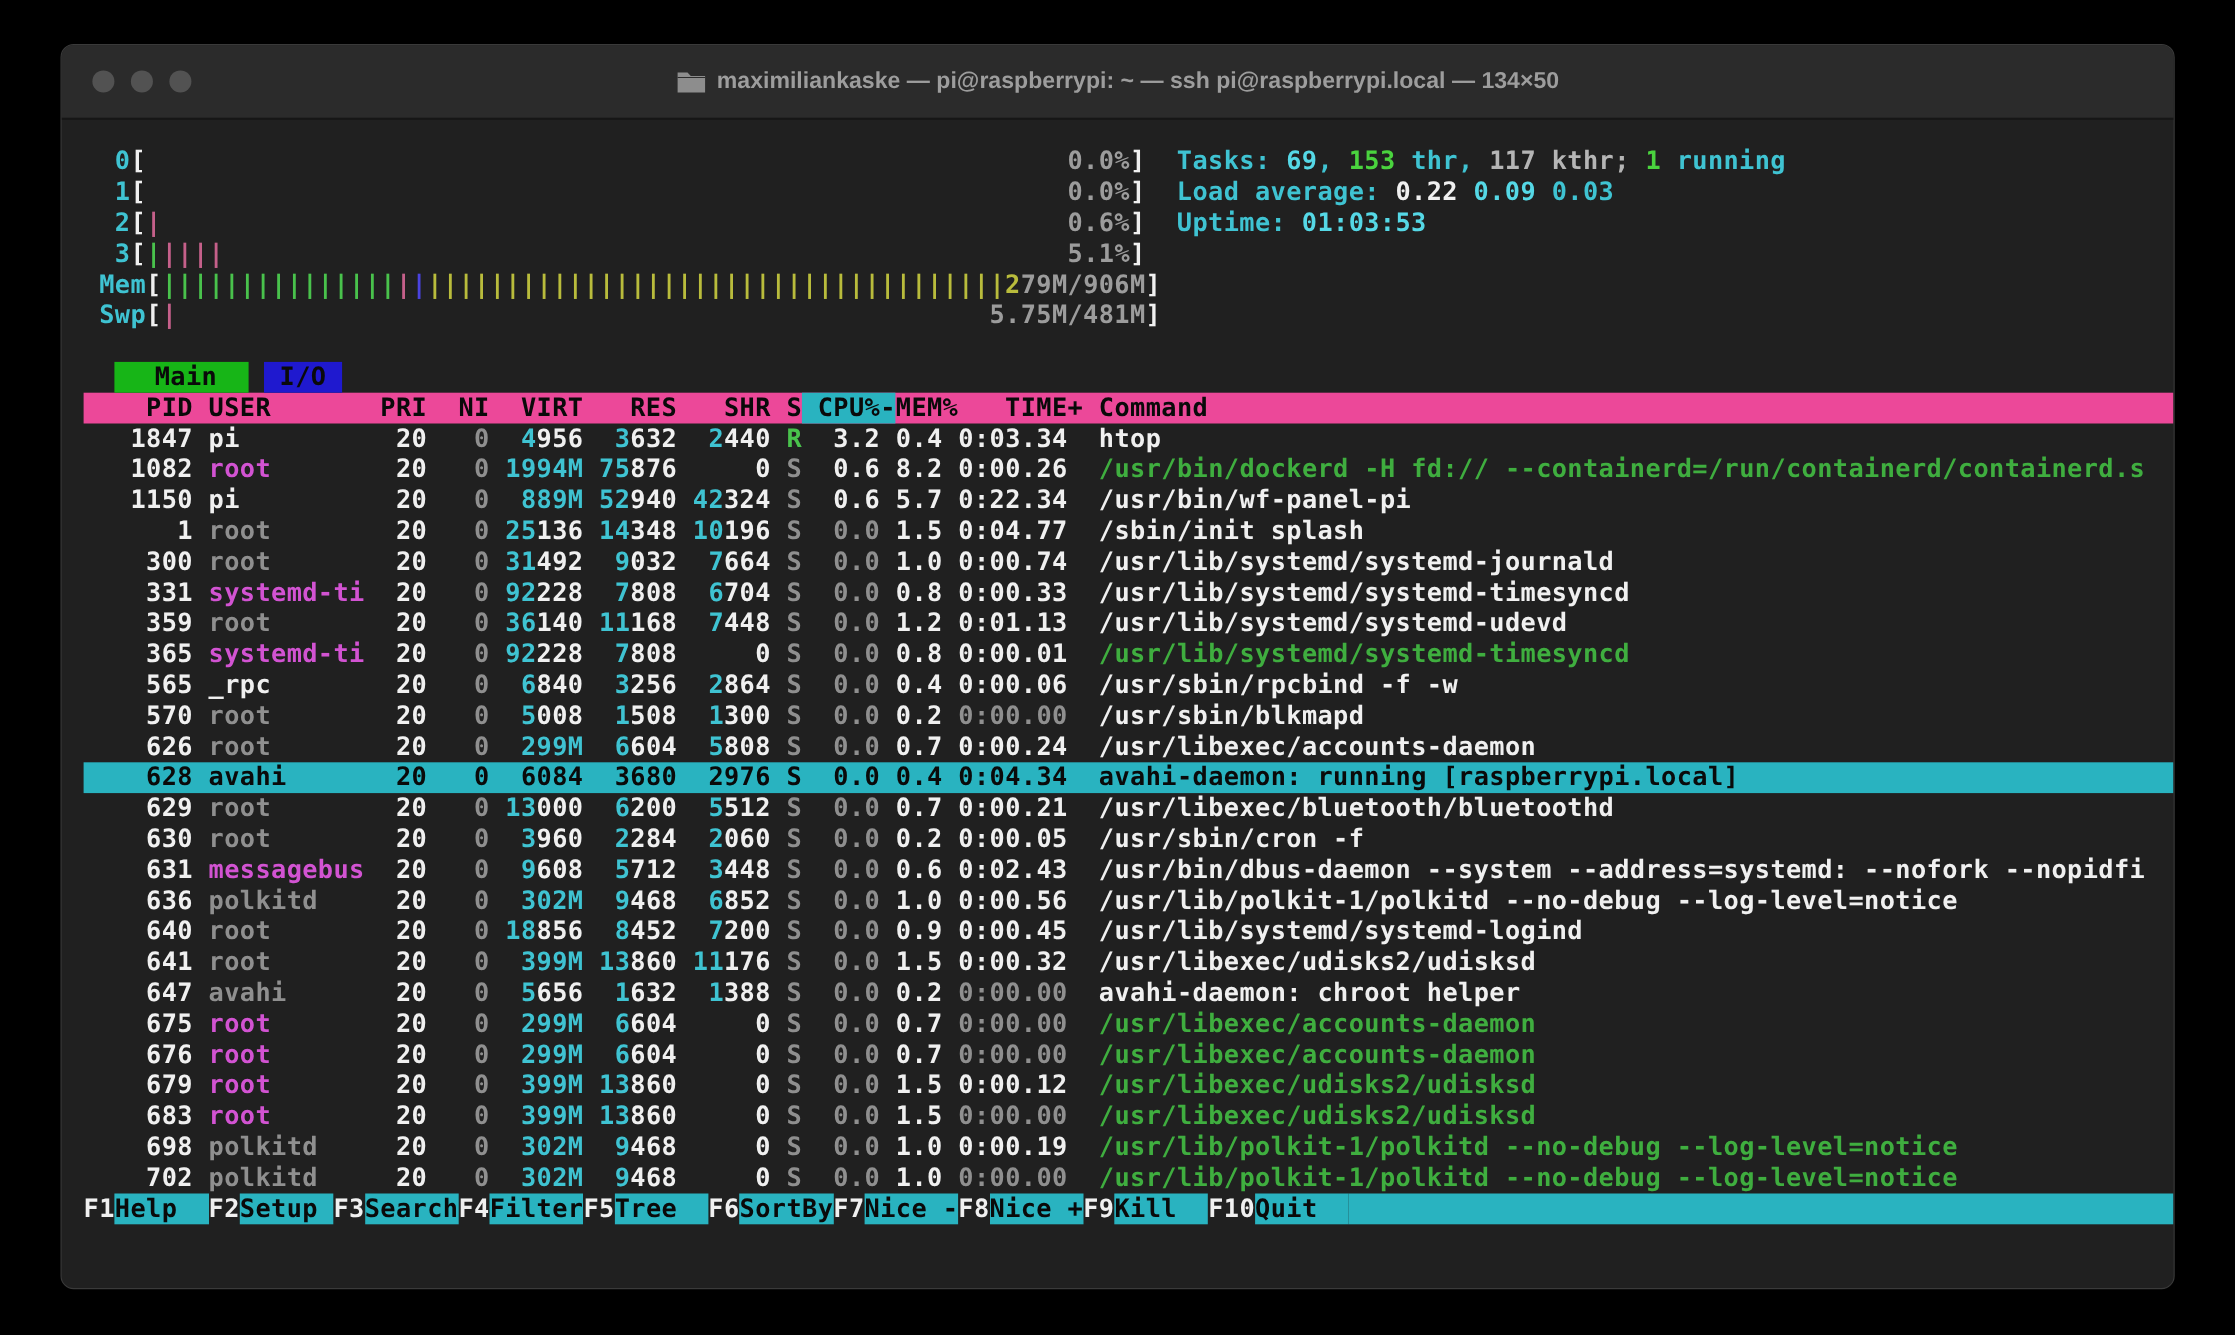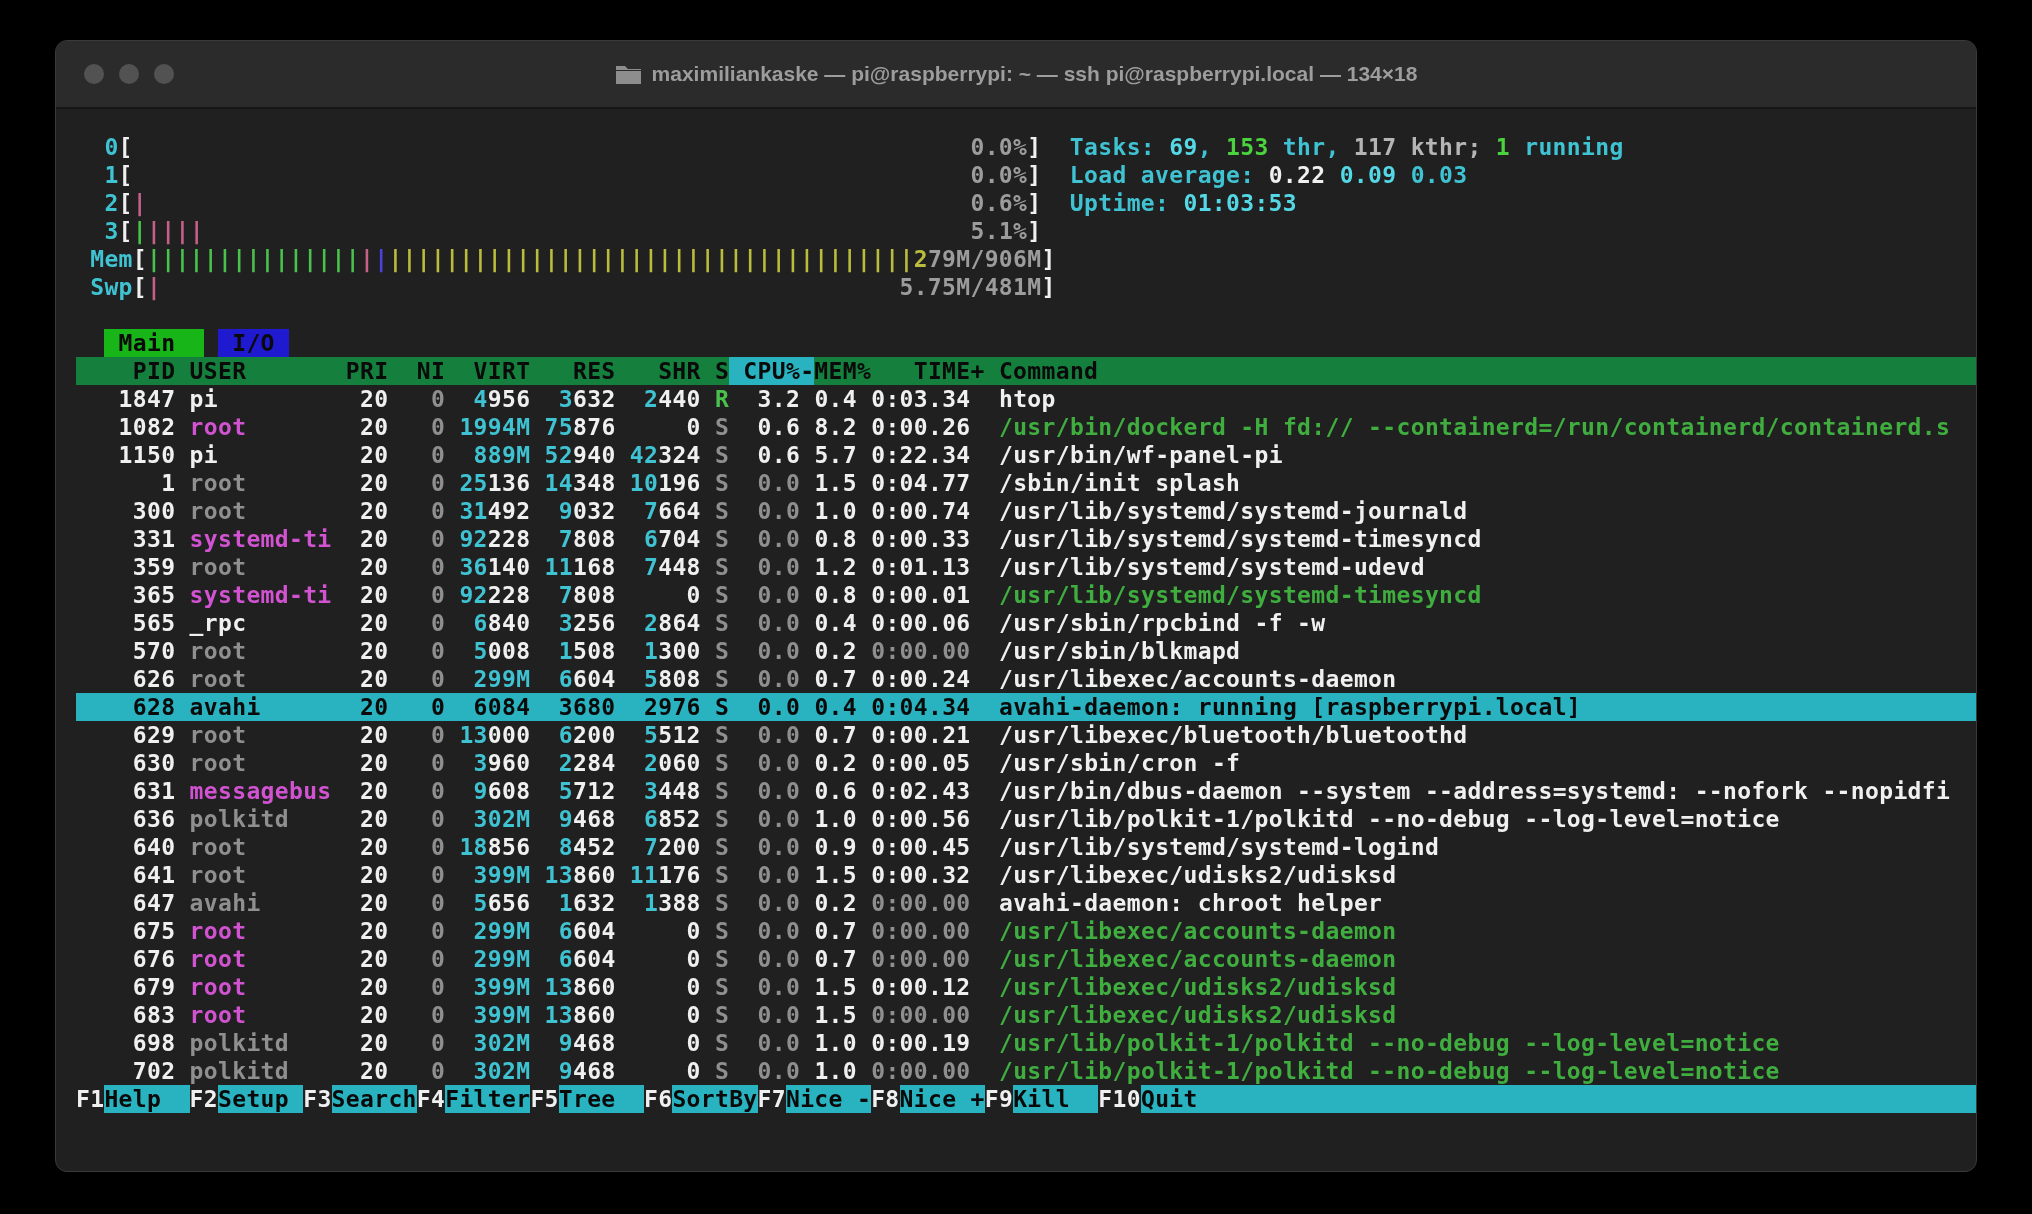--- a/index.html
+++ b/index.html
@@ -11,52 +11,52 @@
   .traffic{position:absolute;left:28px;top:50%;transform:translateY(-50%);display:flex;gap:15px;}
   .traffic span{width:20px;height:20px;border-radius:50%;background:#525252;display:block;}
   .titlewrap{display:flex;align-items:center;gap:10px;color:#9d9d9d;
              font:700 21px "Liberation Sans",sans-serif;}
   .terminal{padding:24px 0 0 20px;font:700 23px/28px "DejaVu Sans Mono",monospace;
             letter-spacing:.35px;overflow:hidden;height:calc(100% - 68px);box-sizing:border-box;
             color:#f0f0f0;}
   .line{display:flex;height:28px;white-space:pre;align-items:stretch;}
   .line span{white-space:pre;flex:none;display:block;line-height:28px;}
   .line .fill{flex:1 1 auto;}
-  .header-line{background:#15803d;}
+  .header-line{background:#ec4899;}
   .selected{background:#29b3c0;}
 </style>
 </head>
 <body>
 
 <div class="window">
   <div class="titlebar">
     <div class="traffic">
       <span></span>
       <span></span>
       <span></span>
     </div>
     <div class="titlewrap">
       <span style="display:flex;align-items:center;">
         <svg width="27" height="21" viewBox="0 0 27 21">
           <path d="M1 2 h9 l3 3 h13 v15 h-25 z" fill="#8d8d8d"></path>
           <path d="M1 6.5 h25" stroke="#2b2b2b" stroke-width="1"></path>
         </svg>
       </span>
-      <span>maximiliankaske — pi@raspberrypi: ~ — ssh pi@raspberrypi.local — 134×18</span>
+      <span>maximiliankaske — pi@raspberrypi: ~ — ssh pi@raspberrypi.local — 134×50</span>
     </div>
   </div>
   <div class="terminal" id="term">
       <div class="line"><span>  </span><span style="color: rgb(63, 195, 210);">0</span><span style="color: rgb(240, 240, 240);">[</span><span>                                                           </span><span style="color: rgb(156, 156, 156);">0.0%</span><span style="color: rgb(240, 240, 240);">]</span><span>  </span><span style="color: rgb(63, 195, 210);">Tasks: </span><span style="color: rgb(85, 216, 230);">69</span><span style="color: rgb(63, 195, 210);">, </span><span style="color: rgb(74, 211, 62);">153</span><span style="color: rgb(63, 195, 210);"> thr, </span><span style="color: rgb(181, 181, 181);">117 kthr;</span><span style="color: rgb(74, 211, 62);"> 1</span><span style="color: rgb(63, 195, 210);"> running</span></div>
       <div class="line"><span>  </span><span style="color: rgb(63, 195, 210);">1</span><span style="color: rgb(240, 240, 240);">[</span><span>                                                           </span><span style="color: rgb(156, 156, 156);">0.0%</span><span style="color: rgb(240, 240, 240);">]</span><span>  </span><span style="color: rgb(63, 195, 210);">Load average: </span><span style="color: rgb(240, 240, 240);">0.22 </span><span style="color: rgb(85, 216, 230);">0.09 </span><span style="color: rgb(63, 195, 210);">0.03</span></div>
       <div class="line"><span>  </span><span style="color: rgb(63, 195, 210);">2</span><span style="color: rgb(240, 240, 240);">[</span><span style="color: rgb(197, 96, 138);">|</span><span>                                                          </span><span style="color: rgb(156, 156, 156);">0.6%</span><span style="color: rgb(240, 240, 240);">]</span><span>  </span><span style="color: rgb(63, 195, 210);">Uptime: </span><span style="color: rgb(85, 216, 230);">01:03:53</span></div>
       <div class="line"><span>  </span><span style="color: rgb(63, 195, 210);">3</span><span style="color: rgb(240, 240, 240);">[</span><span style="color: rgb(73, 194, 76);">|</span><span style="color: rgb(197, 96, 138);">|</span><span style="color: rgb(197, 96, 138);">|</span><span style="color: rgb(197, 96, 138);">|</span><span style="color: rgb(197, 96, 138);">|</span><span>                                                      </span><span style="color: rgb(156, 156, 156);">5.1%</span><span style="color: rgb(240, 240, 240);">]</span><span>  </span></div>
       <div class="line"><span> </span><span style="color: rgb(63, 195, 210);">Mem</span><span style="color: rgb(240, 240, 240);">[</span><span style="color: rgb(73, 194, 76);">|||||||||||||||</span><span style="color: rgb(197, 96, 138);">|</span><span style="color: rgb(74, 67, 223);">|</span><span style="color: rgb(185, 188, 60);">|||||||||||||||||||||||||||||||||||||</span><span style="color: rgb(185, 188, 60);">2</span><span style="color: rgb(156, 156, 156);">79M/906M</span><span style="color: rgb(240, 240, 240);">]</span></div>
       <div class="line"><span> </span><span style="color: rgb(63, 195, 210);">Swp</span><span style="color: rgb(240, 240, 240);">[</span><span style="color: rgb(197, 96, 138);">|</span><span>                                                    </span><span style="color: rgb(156, 156, 156);">5.75M/481M</span><span style="color: rgb(240, 240, 240);">]</span></div>
       <div class="line"></div>
-      <div class="line"><span>  </span><span style="color: rgb(10, 10, 10); background: rgb(23, 181, 23);"> Main  </span><span> </span><span style="color: rgb(10, 10, 10); background: rgb(31, 25, 207);"> I/O </span></div>
+      <div class="line"><span>  </span><span style="color: rgb(10, 10, 10); background: rgb(23, 181, 23); padding-left: 22px;"> Main  </span><span> </span><span style="color: rgb(10, 10, 10); background: rgb(31, 25, 207);"> I/O </span></div>
       <div class="line header-line"><span style="color: rgb(10, 10, 10);">    PID</span><span> </span><span style="color: rgb(10, 10, 10);">USER      </span><span style="color: rgb(10, 10, 10);"> PRI</span><span style="color: rgb(10, 10, 10);">  NI</span><span style="color: rgb(10, 10, 10);">  VIRT</span><span style="color: rgb(10, 10, 10);">   RES</span><span style="color: rgb(10, 10, 10);">   SHR</span><span> </span><span style="color: rgb(10, 10, 10);">S</span><span style="color: rgb(10, 10, 10); background: rgb(41, 179, 192);"> CPU%-</span><span style="color: rgb(10, 10, 10);">MEM%</span><span style="color: rgb(10, 10, 10);">   TIME+</span><span> </span><span style="color: rgb(10, 10, 10);">Command</span><span class="fill"></span></div>
       <div class="line"><span style="color: rgb(240, 240, 240);">   1847</span><span> </span><span style="color: rgb(240, 240, 240);">pi        </span><span style="color: rgb(240, 240, 240);">  20</span><span style="color: rgb(143, 143, 143);">   0</span><span>  </span><span style="color: rgb(63, 195, 210);">4</span><span style="color: rgb(240, 240, 240);">956</span><span>  </span><span style="color: rgb(63, 195, 210);">3</span><span style="color: rgb(240, 240, 240);">632</span><span>  </span><span style="color: rgb(63, 195, 210);">2</span><span style="color: rgb(240, 240, 240);">440</span><span> </span><span style="color: rgb(73, 194, 76);">R</span><span style="color: rgb(240, 240, 240);">  3.2</span><span style="color: rgb(240, 240, 240);"> 0.4</span><span style="color: rgb(240, 240, 240);"> 0:03.34</span><span>  </span><span style="color: rgb(240, 240, 240);">htop</span><span class="fill"></span></div>
       <div class="line"><span style="color: rgb(240, 240, 240);">   1082</span><span> </span><span style="color: rgb(210, 83, 210);">root      </span><span style="color: rgb(240, 240, 240);">  20</span><span style="color: rgb(143, 143, 143);">   0</span><span> </span><span style="color: rgb(63, 195, 210);">1994M</span><span> </span><span style="color: rgb(63, 195, 210);">75</span><span style="color: rgb(240, 240, 240);">876</span><span>     </span><span style="color: rgb(240, 240, 240);">0</span><span> </span><span style="color: rgb(143, 143, 143);">S</span><span style="color: rgb(240, 240, 240);">  0.6</span><span style="color: rgb(240, 240, 240);"> 8.2</span><span style="color: rgb(240, 240, 240);"> 0:00.26</span><span>  </span><span style="color: rgb(63, 174, 63);">/usr/bin/dockerd -H fd:// --containerd=/run/containerd/containerd.s</span><span class="fill"></span></div>
       <div class="line"><span style="color: rgb(240, 240, 240);">   1150</span><span> </span><span style="color: rgb(240, 240, 240);">pi        </span><span style="color: rgb(240, 240, 240);">  20</span><span style="color: rgb(143, 143, 143);">   0</span><span>  </span><span style="color: rgb(63, 195, 210);">889M</span><span> </span><span style="color: rgb(63, 195, 210);">52</span><span style="color: rgb(240, 240, 240);">940</span><span> </span><span style="color: rgb(63, 195, 210);">42</span><span style="color: rgb(240, 240, 240);">324</span><span> </span><span style="color: rgb(143, 143, 143);">S</span><span style="color: rgb(240, 240, 240);">  0.6</span><span style="color: rgb(240, 240, 240);"> 5.7</span><span style="color: rgb(240, 240, 240);"> 0:22.34</span><span>  </span><span style="color: rgb(240, 240, 240);">/usr/bin/wf-panel-pi</span><span class="fill"></span></div>
       <div class="line"><span style="color: rgb(240, 240, 240);">      1</span><span> </span><span style="color: rgb(143, 143, 143);">root      </span><span style="color: rgb(240, 240, 240);">  20</span><span style="color: rgb(143, 143, 143);">   0</span><span> </span><span style="color: rgb(63, 195, 210);">25</span><span style="color: rgb(240, 240, 240);">136</span><span> </span><span style="color: rgb(63, 195, 210);">14</span><span style="color: rgb(240, 240, 240);">348</span><span> </span><span style="color: rgb(63, 195, 210);">10</span><span style="color: rgb(240, 240, 240);">196</span><span> </span><span style="color: rgb(143, 143, 143);">S</span><span style="color: rgb(143, 143, 143);">  0.0</span><span style="color: rgb(240, 240, 240);"> 1.5</span><span style="color: rgb(240, 240, 240);"> 0:04.77</span><span>  </span><span style="color: rgb(240, 240, 240);">/sbin/init splash</span><span class="fill"></span></div>
       <div class="line"><span style="color: rgb(240, 240, 240);">    300</span><span> </span><span style="color: rgb(143, 143, 143);">root      </span><span style="color: rgb(240, 240, 240);">  20</span><span style="color: rgb(143, 143, 143);">   0</span><span> </span><span style="color: rgb(63, 195, 210);">31</span><span style="color: rgb(240, 240, 240);">492</span><span>  </span><span style="color: rgb(63, 195, 210);">9</span><span style="color: rgb(240, 240, 240);">032</span><span>  </span><span style="color: rgb(63, 195, 210);">7</span><span style="color: rgb(240, 240, 240);">664</span><span> </span><span style="color: rgb(143, 143, 143);">S</span><span style="color: rgb(143, 143, 143);">  0.0</span><span style="color: rgb(240, 240, 240);"> 1.0</span><span style="color: rgb(240, 240, 240);"> 0:00.74</span><span>  </span><span style="color: rgb(240, 240, 240);">/usr/lib/systemd/systemd-journald</span><span class="fill"></span></div>
       <div class="line"><span style="color: rgb(240, 240, 240);">    331</span><span> </span><span style="color: rgb(210, 83, 210);">systemd-ti</span><span style="color: rgb(240, 240, 240);">  20</span><span style="color: rgb(143, 143, 143);">   0</span><span> </span><span style="color: rgb(63, 195, 210);">92</span><span style="color: rgb(240, 240, 240);">228</span><span>  </span><span style="color: rgb(63, 195, 210);">7</span><span style="color: rgb(240, 240, 240);">808</span><span>  </span><span style="color: rgb(63, 195, 210);">6</span><span style="color: rgb(240, 240, 240);">704</span><span> </span><span style="color: rgb(143, 143, 143);">S</span><span style="color: rgb(143, 143, 143);">  0.0</span><span style="color: rgb(240, 240, 240);"> 0.8</span><span style="color: rgb(240, 240, 240);"> 0:00.33</span><span>  </span><span style="color: rgb(240, 240, 240);">/usr/lib/systemd/systemd-timesyncd</span><span class="fill"></span></div>
       <div class="line"><span style="color: rgb(240, 240, 240);">    359</span><span> </span><span style="color: rgb(143, 143, 143);">root      </span><span style="color: rgb(240, 240, 240);">  20</span><span style="color: rgb(143, 143, 143);">   0</span><span> </span><span style="color: rgb(63, 195, 210);">36</span><span style="color: rgb(240, 240, 240);">140</span><span> </span><span style="color: rgb(63, 195, 210);">11</span><span style="color: rgb(240, 240, 240);">168</span><span>  </span><span style="color: rgb(63, 195, 210);">7</span><span style="color: rgb(240, 240, 240);">448</span><span> </span><span style="color: rgb(143, 143, 143);">S</span><span style="color: rgb(143, 143, 143);">  0.0</span><span style="color: rgb(240, 240, 240);"> 1.2</span><span style="color: rgb(240, 240, 240);"> 0:01.13</span><span>  </span><span style="color: rgb(240, 240, 240);">/usr/lib/systemd/systemd-udevd</span><span class="fill"></span></div>
       <div class="line"><span style="color: rgb(240, 240, 240);">    365</span><span> </span><span style="color: rgb(210, 83, 210);">systemd-ti</span><span style="color: rgb(240, 240, 240);">  20</span><span style="color: rgb(143, 143, 143);">   0</span><span> </span><span style="color: rgb(63, 195, 210);">92</span><span style="color: rgb(240, 240, 240);">228</span><span>  </span><span style="color: rgb(63, 195, 210);">7</span><span style="color: rgb(240, 240, 240);">808</span><span>     </span><span style="color: rgb(240, 240, 240);">0</span><span> </span><span style="color: rgb(143, 143, 143);">S</span><span style="color: rgb(143, 143, 143);">  0.0</span><span style="color: rgb(240, 240, 240);"> 0.8</span><span style="color: rgb(240, 240, 240);"> 0:00.01</span><span>  </span><span style="color: rgb(63, 174, 63);">/usr/lib/systemd/systemd-timesyncd</span><span class="fill"></span></div>
       <div class="line"><span style="color: rgb(240, 240, 240);">    565</span><span> </span><span style="color: rgb(240, 240, 240);">_rpc      </span><span style="color: rgb(240, 240, 240);">  20</span><span style="color: rgb(143, 143, 143);">   0</span><span>  </span><span style="color: rgb(63, 195, 210);">6</span><span style="color: rgb(240, 240, 240);">840</span><span>  </span><span style="color: rgb(63, 195, 210);">3</span><span style="color: rgb(240, 240, 240);">256</span><span>  </span><span style="color: rgb(63, 195, 210);">2</span><span style="color: rgb(240, 240, 240);">864</span><span> </span><span style="color: rgb(143, 143, 143);">S</span><span style="color: rgb(143, 143, 143);">  0.0</span><span style="color: rgb(240, 240, 240);"> 0.4</span><span style="color: rgb(240, 240, 240);"> 0:00.06</span><span>  </span><span style="color: rgb(240, 240, 240);">/usr/sbin/rpcbind -f -w</span><span class="fill"></span></div>

